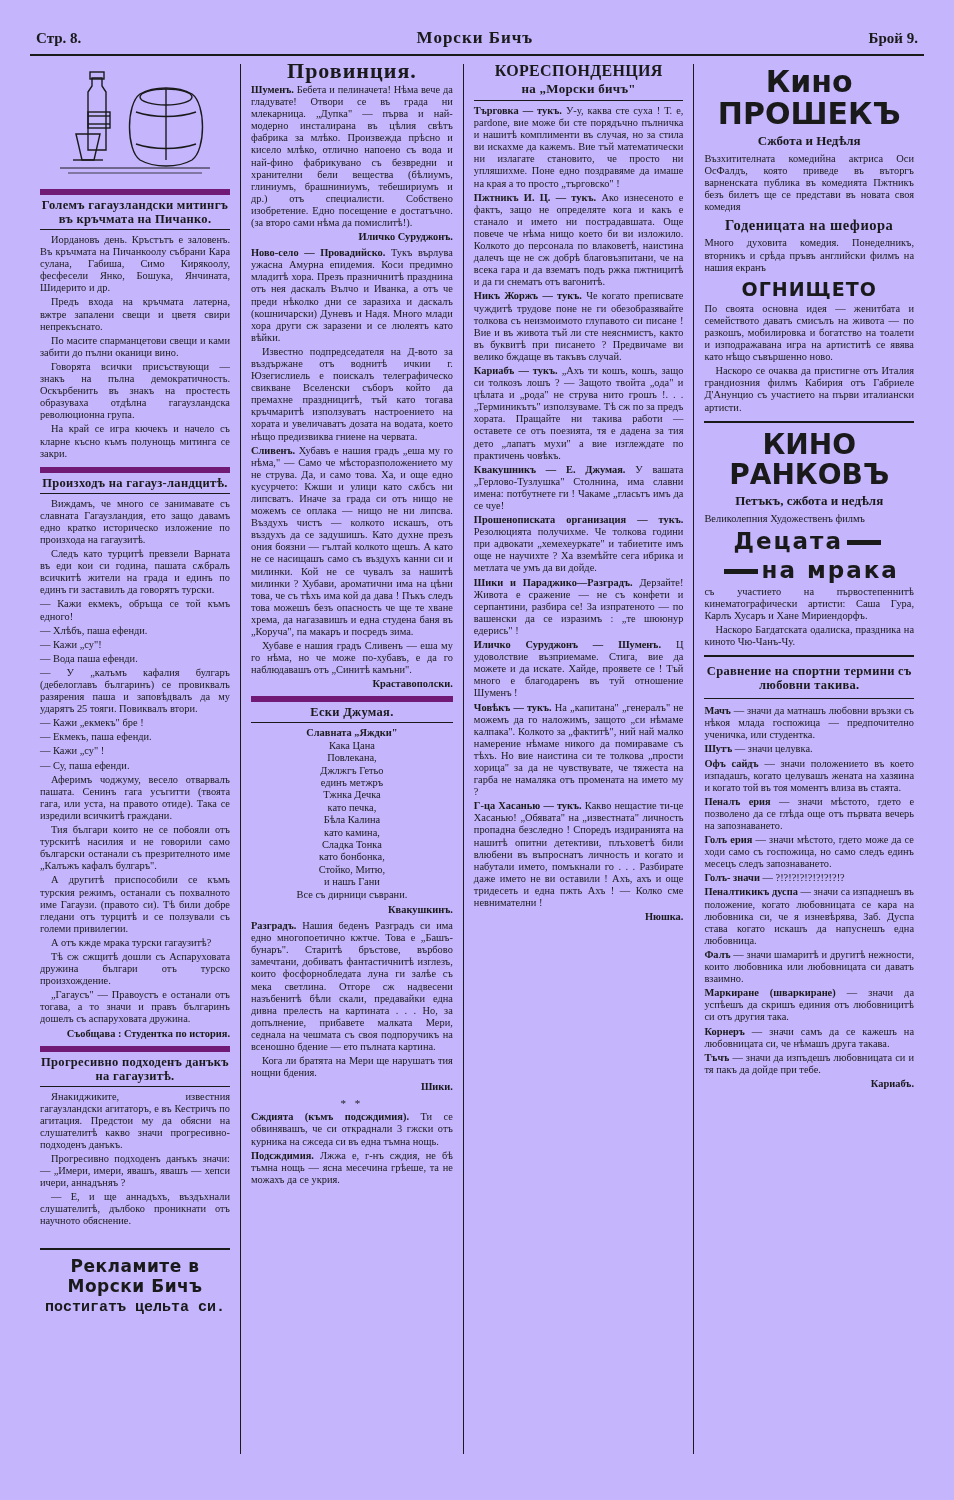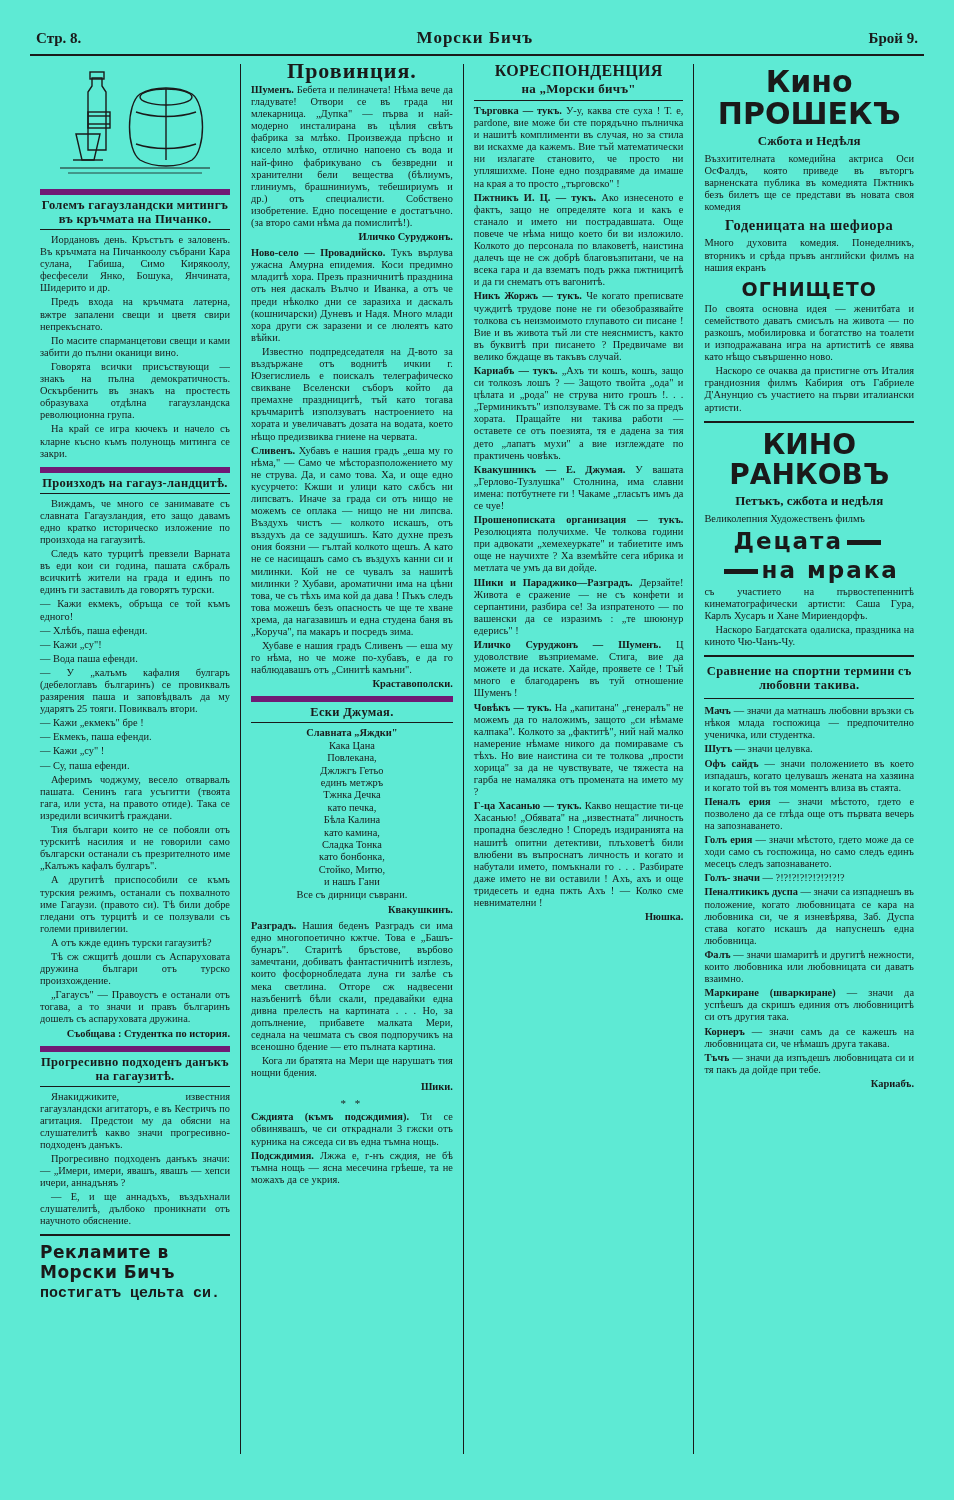--- a/index.html
+++ b/index.html
@@ -6,21 +6,21 @@
   body{
     width:954px;height:1500px;
     background:#f2f0ec;
     font-family:"Liberation Serif", serif;
     color:#1a1a1a;
     overflow:hidden;
   }
   .page{
     position:relative;
     width:954px;height:1500px;
-    background:#5eead4;
+    background:#c4b5fd;
     box-sizing:border-box;
     padding:28px 30px 10px 30px;
   }
   
   .masthead{
     display:flex;align-items:baseline;justify-content:space-between;
     font-size:15px;font-weight:bold;
     padding:0 6px 6px 6px;
   }
   .masthead .title{
@@ -118,21 +118,21 @@
     letter-spacing:2px;margin:3px 0;
     font-family:"DejaVu Sans", sans-serif;
   }
   .bigword .bar{
     display:inline-block;vertical-align:middle;
     width:34px;height:5px;background:#1a1a1a;margin:0 4px;
   }
   
   .promo{
     border-top:2px solid #1a1a1a;
-    padding-top:6px;margin-top:6px;text-align:left;
+    padding-top:6px;margin-top:20px;text-align:center;
   }
   .promo .l1{
     font-weight:bold;font-size:17px;letter-spacing:.5px;
     font-family:"DejaVu Sans", sans-serif;
   }
   .promo .l2{
     font-weight:bold;font-size:15px;margin-top:3px;
     font-family:Liberation Mono, monospace;
   }
 </style>
@@ -192,21 +192,21 @@
       <p class="dash">— Кажи „су"!</p>
       <p class="dash">— Вода паша ефенди.</p>
       <p class="dash">— У „калъмъ кафалия булгаръ (дебелоглавъ българинъ) се провиквалъ разярения паша и заповѣдвалъ да му ударятъ 25 тояги. Повиквалъ втори.</p>
       <p class="dash">— Кажи „екмекъ" бре !</p>
       <p class="dash">— Екмекъ, паша ефенди.</p>
       <p class="dash">— Кажи „су" !</p>
       <p class="dash">— Су, паша ефенди.</p>
       <p>Аферимъ чоджуму, весело отварвалъ пашата. Сенинъ гага усъгитти (твоята гага, или уста, на правото отиде). Така се изредили всичкитѣ граждани.</p>
       <p>Тия българи които не се побояли отъ турскитѣ насилия и не говорили само български останали съ презрителното име „Калъжъ кафалъ булгаръ".</p>
       <p>А другитѣ приспособили се къмъ турския режимъ, останали съ похвалното име Гагаузи. (правото си). Тѣ били добре гледани отъ турцитѣ и се ползували съ големи привилегии.</p>
-      <p>А отъ кжде единъ турски гагаузитѣ?</p>
+      <p>А отъ кжде мрака турски гагаузитѣ?</p>
       <p>Тѣ сж сжщитѣ дошли съ Аспаруховата дружина българи отъ турско произхождение.</p>
       <p>„Гагаусъ" — Правоустъ е останали отъ тогава, а то значи и правъ българинъ дошелъ съ аспаруховата дружина.</p>
       <div class="sig">Съобщава : Студентка по история.</div>
 
       <div class="hd box">Прогресивно подходенъ данъкъ на гагаузитѣ.</div>
       <p>Янакиджиките, известния гагаузландски агитаторъ, е въ Кестричъ по агитация. Предстои му да обясни на слушателитѣ какво значи прогресивно-подходенъ данъкъ.</p>
       <p>Прогресивно подходенъ данъкъ значи: — „Имери, имери, явашъ, явашъ — хепси ичери, аннадъняъ ?</p>
       <p>— Е, и ще аннадъхъ, въздъхнали слушателитѣ, дълбоко проникнати отъ научното обяснение.</p>
 
       <div class="promo">

